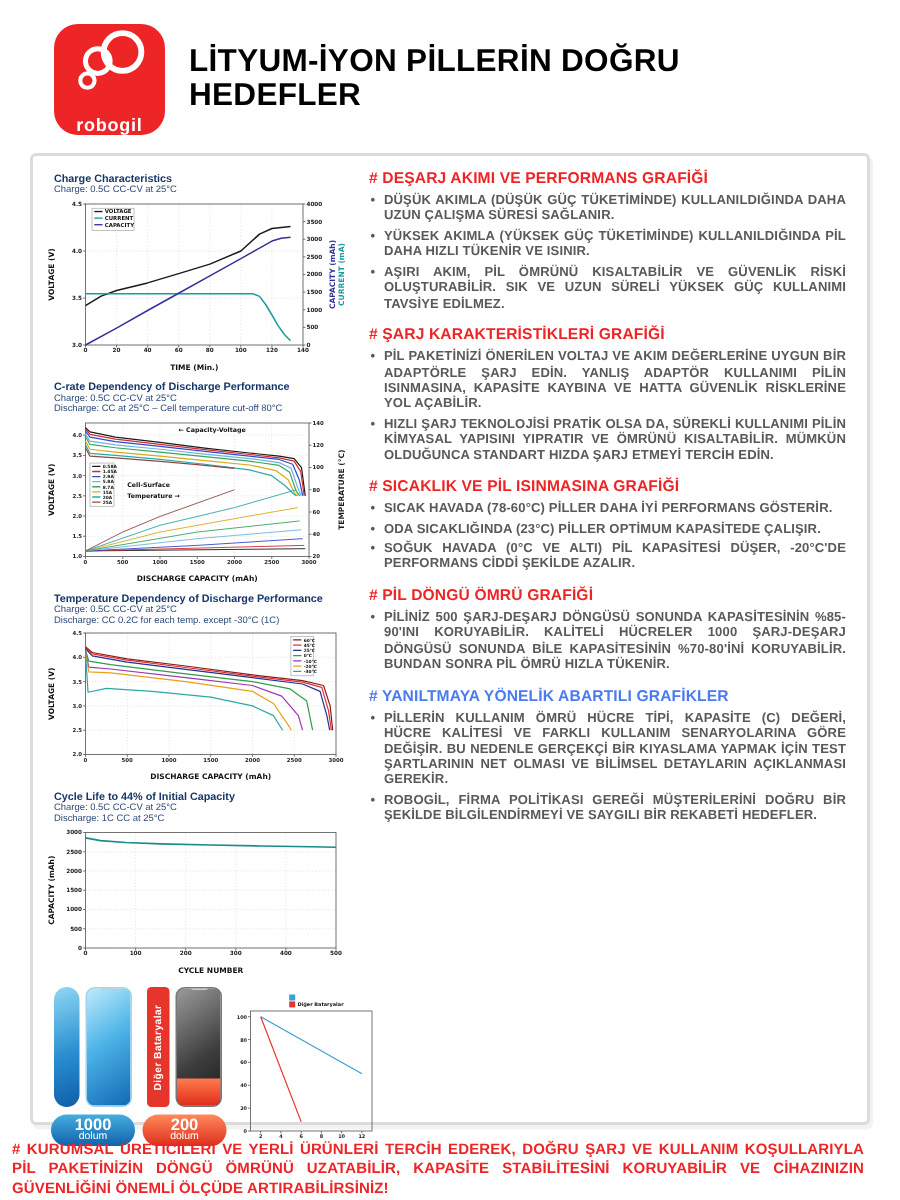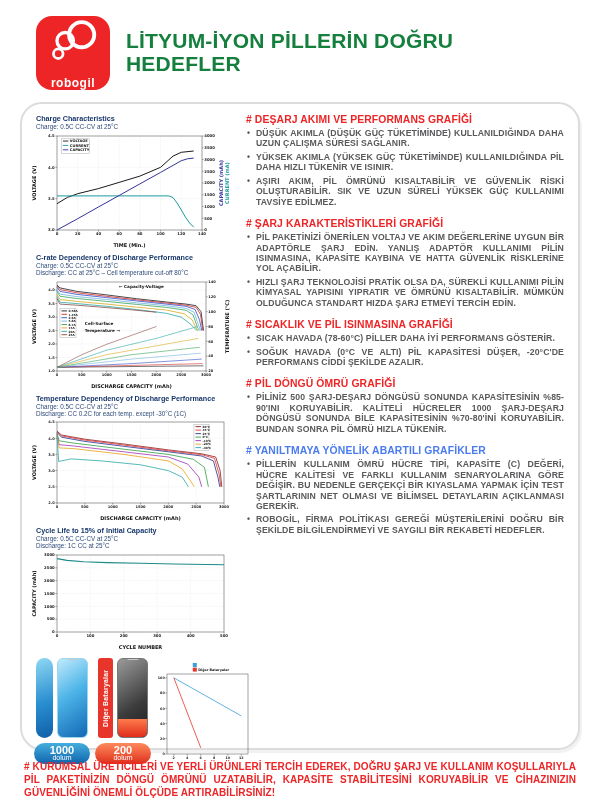--- a/index.html
+++ b/index.html
@@ -5,24 +5,24 @@
   * { margin:0; padding:0; box-sizing:border-box; }
   html,body { background:#fff; }
   body { font-family:"Liberation Sans", sans-serif; }
   .page { width:600px; height:800px; background:#fff; overflow:hidden; position:relative; }
 
   
   .header { display:flex; align-items:center; gap:16px; padding:16px 24px 8px 36px; }
   .logo { width:74px; height:74px; background:#ee2527; border-radius:16px; display:flex; flex-direction:column; align-items:center; justify-content:center; flex:none;gap:16px; }
   .logo svg { display:block; }
   .logo-text { color:#fff; font-size:12px; font-weight:bold; margin-top:-2px; letter-spacing:.5px; }
-  .title { color:#15803d; font-size:21px; font-weight:800; line-height:1.08; letter-spacing:.2px; }
-
-  
-  .card { margin:4px 20px 0 20px; border:2px solid #dcdcdc; border-radius:22px; padding:8px 10px 6px 10px; display:flex; gap:10px; background:#fff; box-shadow:2px 3px 0 rgba(0,0,0,.05); height:648px; }
+  .title { color:#000000; font-size:21px; font-weight:800; line-height:1.08; letter-spacing:.2px; }
+
+  
+  .card { margin:4px 20px 0 20px; border:2px solid #dcdcdc; border-radius:4px; padding:8px 10px 6px 10px; display:flex; gap:10px; background:#fff; box-shadow:2px 3px 0 rgba(0,0,0,.05); height:648px; }
   .col-left { width:202px; flex:none; padding-top:2px; }
   .col-right { flex:1; padding:2px 4px 0 2px; }
 
   
   figure.chart { margin:0 0 5px 0; }
   .chart-title { font-size:7.2px; font-weight:bold; color:#16366b; margin-left:4px; }
   .chart-sub { font-size:6.3px; color:#2e4a7a; margin-left:4px; line-height:1.15; }
   figure.chart svg { display:block; width:200px; height:auto; font-family:"DejaVu Sans",sans-serif; }
 
   
@@ -46,21 +46,21 @@
   
   .section { margin-bottom:11px; }
   .section h3 { font-size:10.4px; font-weight:800; margin-bottom:3px; letter-spacing:.1px; }
   .section h3.red { color:#ee2527; }
   .section h3.blue { color:#4a7bf0; }
   .section ul { list-style:none; }
   .section li { position:relative; padding-left:10px; font-size:8.7px; font-weight:bold; color:#58595b; text-align:justify; line-height:1.2; margin-bottom:3px; letter-spacing:.1px; }
   .section li::before { content:"\2022"; position:absolute; left:1px; top:0; }
 
   
-  .footer { margin:10px 24px 0 24px; }
+  .footer { margin:10px 24px 0 8px; }
   .footer p { color:#ee2527; font-size:10px; font-weight:800; text-align:justify; line-height:1.3; letter-spacing:.1px; }
 </style>
 </head>
 <body>
 
 <div class="page">
 
   <div class="header">
     <div class="logo">
       <svg width="52" height="46" viewBox="0 0 60 52">
@@ -325,21 +325,21 @@
             <line x1="163.44" y1="23.63" x2="168.94" y2="23.63" stroke="#9c36b5" stroke-width="0.9"></line>
             <text x="170.44" y="24.83" font-size="2.9" fill="#111" font-weight="bold">-10°C</text>
             <line x1="163.44" y1="27.13" x2="168.94" y2="27.13" stroke="#e8a117" stroke-width="0.9"></line>
             <text x="170.44" y="28.33" font-size="2.9" fill="#111" font-weight="bold">-20°C</text>
             <line x1="163.44" y1="30.63" x2="168.94" y2="30.63" stroke="#2aa8a8" stroke-width="0.9"></line>
             <text x="170.44" y="31.83" font-size="2.9" fill="#111" font-weight="bold">-30°C</text>
           </svg>
       </figure>
 
       <figure class="chart">
-        <div class="chart-title">Cycle Life to 15% of Initial Capacity</div>
+        <div class="chart-title">Cycle Life to 44% of Initial Capacity</div>
         <div class="chart-sub">Charge: 0.5C CC-CV at 25°C</div>
         <div class="chart-sub">Discharge: 1C CC at 25°C</div>
         <svg viewBox="0 0 200 100">
             <line x1="25" y1="5" x2="25" y2="82" stroke="#c9c9c9" stroke-width="0.35" stroke-dasharray="0.7,1.4"></line>
             <line x1="25" y1="82" x2="25" y2="83.6" stroke="#444" stroke-width="0.5"></line>
             <text x="25" y="86.8" text-anchor="middle" font-size="3.8" fill="#222" font-weight="bold">0</text>
             <line x1="58.4" y1="5" x2="58.4" y2="82" stroke="#c9c9c9" stroke-width="0.35" stroke-dasharray="0.7,1.4"></line>
             <line x1="58.4" y1="82" x2="58.4" y2="83.6" stroke="#444" stroke-width="0.5"></line>
             <text x="58.4" y="86.8" text-anchor="middle" font-size="3.8" fill="#222" font-weight="bold">100</text>
             <line x1="91.8" y1="5" x2="91.8" y2="82" stroke="#c9c9c9" stroke-width="0.35" stroke-dasharray="0.7,1.4"></line>
@@ -454,20 +454,21 @@
           <h3 class="red"># ŞARJ KARAKTERİSTİKLERİ GRAFİĞİ</h3>
           <ul>
             <li>PİL PAKETİNİZİ ÖNERİLEN VOLTAJ VE AKIM DEĞERLERİNE UYGUN BİR ADAPTÖRLE ŞARJ EDİN. YANLIŞ ADAPTÖR KULLANIMI PİLİN ISINMASINA, KAPASİTE KAYBINA VE HATTA GÜVENLİK RİSKLERİNE YOL AÇABİLİR.</li>
             <li>HIZLI ŞARJ TEKNOLOJİSİ PRATİK OLSA DA, SÜREKLİ KULLANIMI PİLİN KİMYASAL YAPISINI YIPRATIR VE ÖMRÜNÜ KISALTABİLİR. MÜMKÜN OLDUĞUNCA STANDART HIZDA ŞARJ ETMEYİ TERCİH EDİN.</li>
           </ul>
         </div>
         <div class="section">
           <h3 class="red"># SICAKLIK VE PİL ISINMASINA GRAFİĞİ</h3>
           <ul>
             <li>SICAK HAVADA (78-60°C) PİLLER DAHA İYİ PERFORMANS GÖSTERİR.</li>
+            <li>ODA SICAKLIĞINDA (23°C) PİLLER OPTİMUM KAPASİTEDE ÇALIŞIR.</li>
             <li>SOĞUK HAVADA (0°C VE ALTI) PİL KAPASİTESİ DÜŞER, -20°C'DE PERFORMANS CİDDİ ŞEKİLDE AZALIR.</li>
           </ul>
         </div>
         <div class="section">
           <h3 class="red"># PİL DÖNGÜ ÖMRÜ GRAFİĞİ</h3>
           <ul>
             <li>PİLİNİZ 500 ŞARJ-DEŞARJ DÖNGÜSÜ SONUNDA KAPASİTESİNİN %85-90'INI KORUYABİLİR. KALİTELİ HÜCRELER 1000 ŞARJ-DEŞARJ DÖNGÜSÜ SONUNDA BİLE KAPASİTESİNİN %70-80'İNİ KORUYABİLİR. BUNDAN SONRA PİL ÖMRÜ HIZLA TÜKENİR.</li>
           </ul>
         </div>
         <div class="section">

